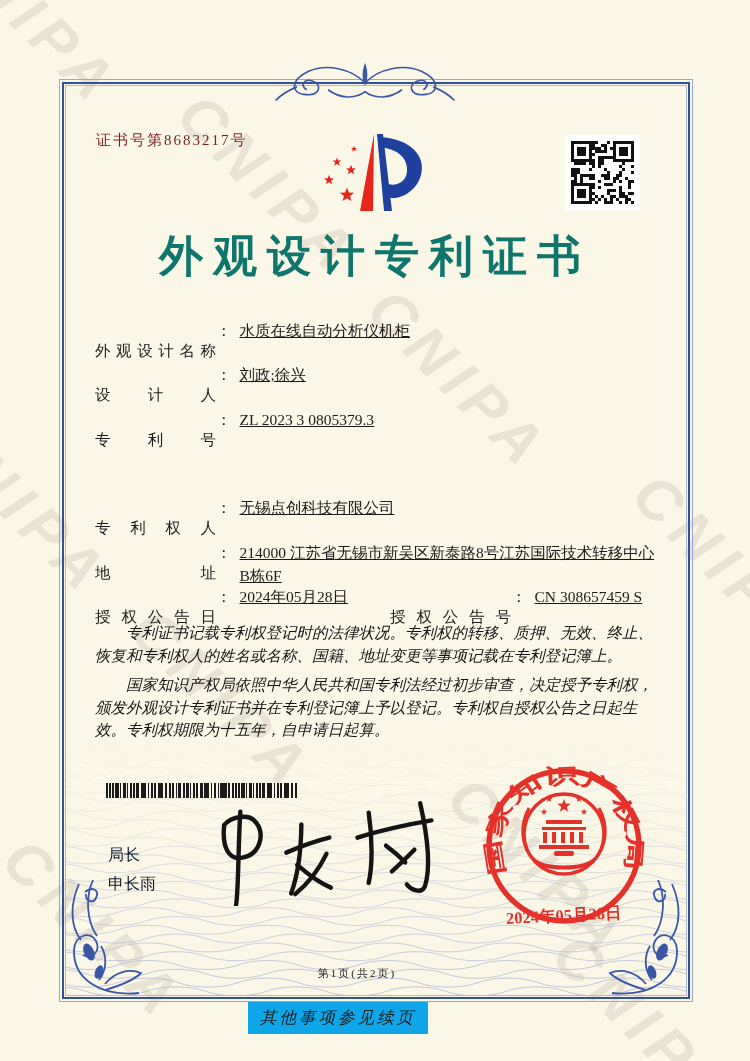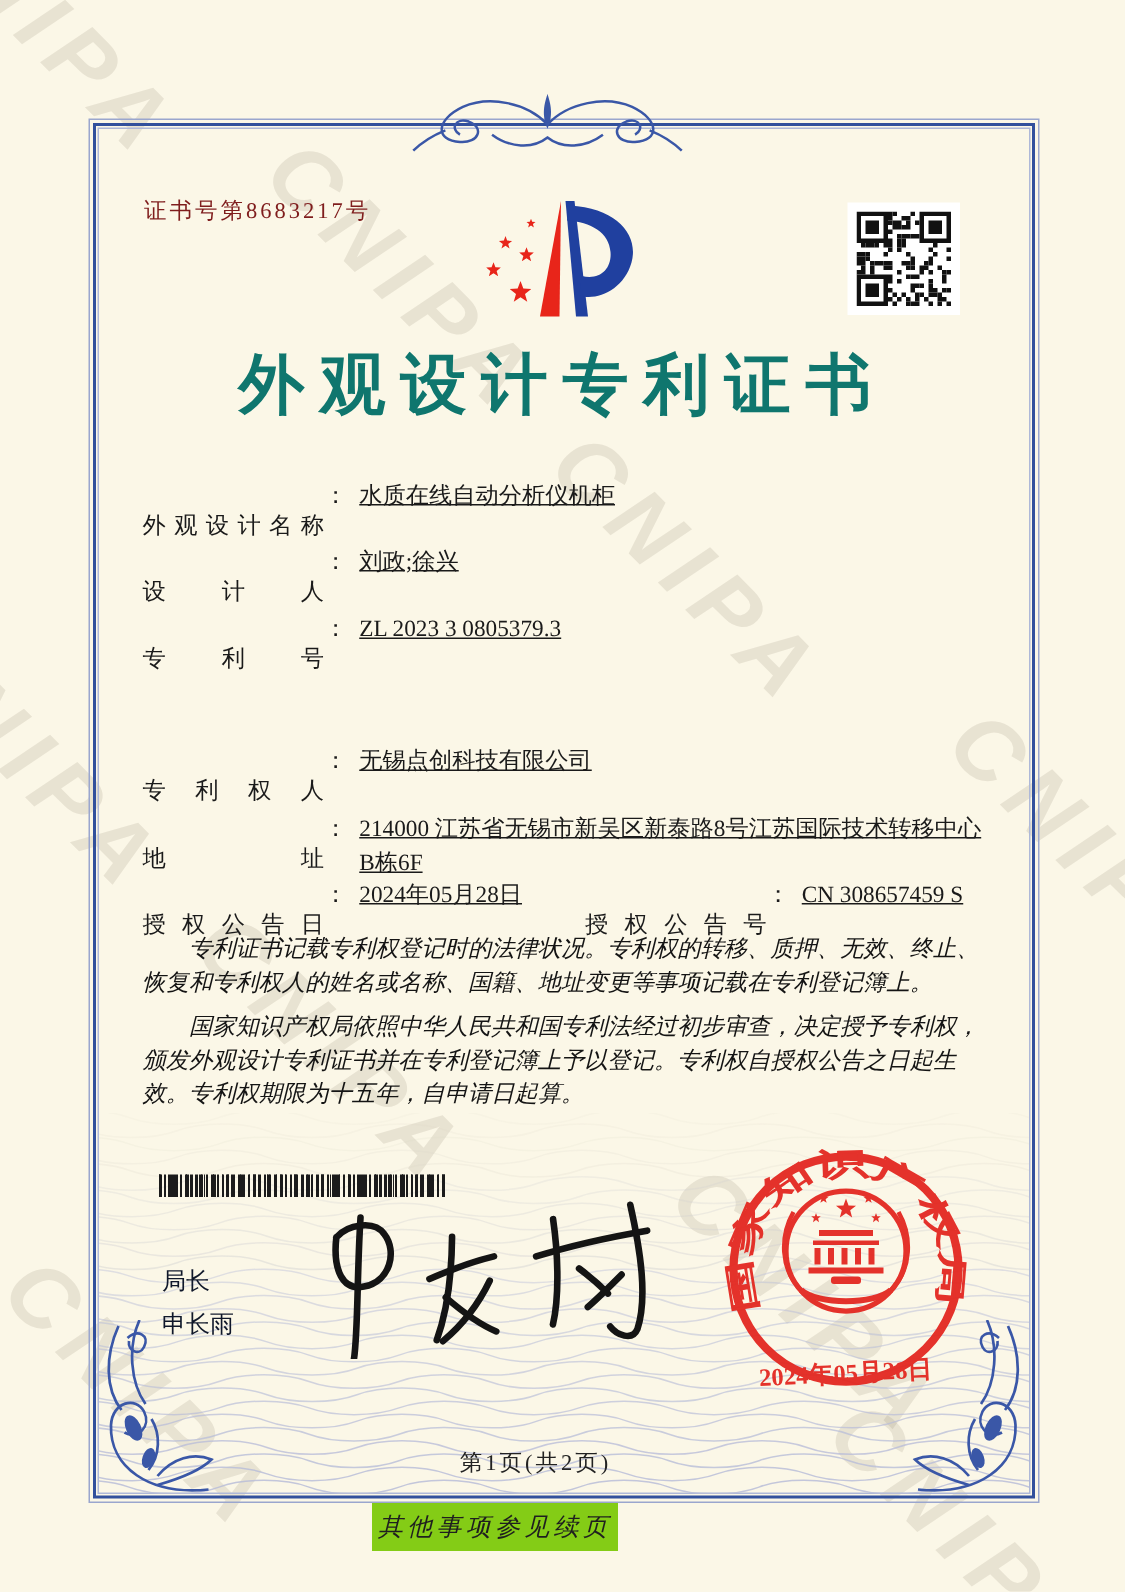--- a/index.html
+++ b/index.html
@@ -59,22 +59,22 @@
       repeating-linear-gradient(90deg,#1b1b1b 0 1.5px,transparent 1.5px 3.5px),
       repeating-linear-gradient(90deg,#1b1b1b 0 1px,transparent 1px 6px),
       repeating-linear-gradient(90deg,#1b1b1b 0 2px,transparent 2px 9px);}
   .signer{position:absolute;left:108px;top:840px;z-index:4;
           font-family:"Liberation Sans","DejaVu Sans",sans-serif;font-size:16px;
           color:#0f172a;line-height:29px;}
   .signature{position:absolute;left:208px;top:788px;width:232px;height:118px;z-index:5;}
   .seal{position:absolute;left:483px;top:762px;width:162px;height:172px;z-index:6;opacity:.93;}
 
   .footer-page{position:absolute;left:0;width:714px;top:966px;text-align:center;
-               font-size:15px;letter-spacing:2px;color:#222;z-index:4;}
-  .note{position:absolute;left:248px;top:1002px;width:164px;padding:5px 0;background:#84cc16;
+               font-size:11px;letter-spacing:2px;color:#222;z-index:4;}
+  .note{position:absolute;left:248px;top:1002px;width:180px;padding:5px 0;background:#0ea5e9;
         text-align:center;font-size:16.5px;font-style:italic;letter-spacing:3px;
         color:#1f1f1f;z-index:4;}
 </style>
 </head>
 <body>
 
 <div class="page">
 
   <span class="wm" style="left:-85px;top:-20px">CNIPA</span>
   <span class="wm" style="left:155px;top:150px">CNIPA</span>

